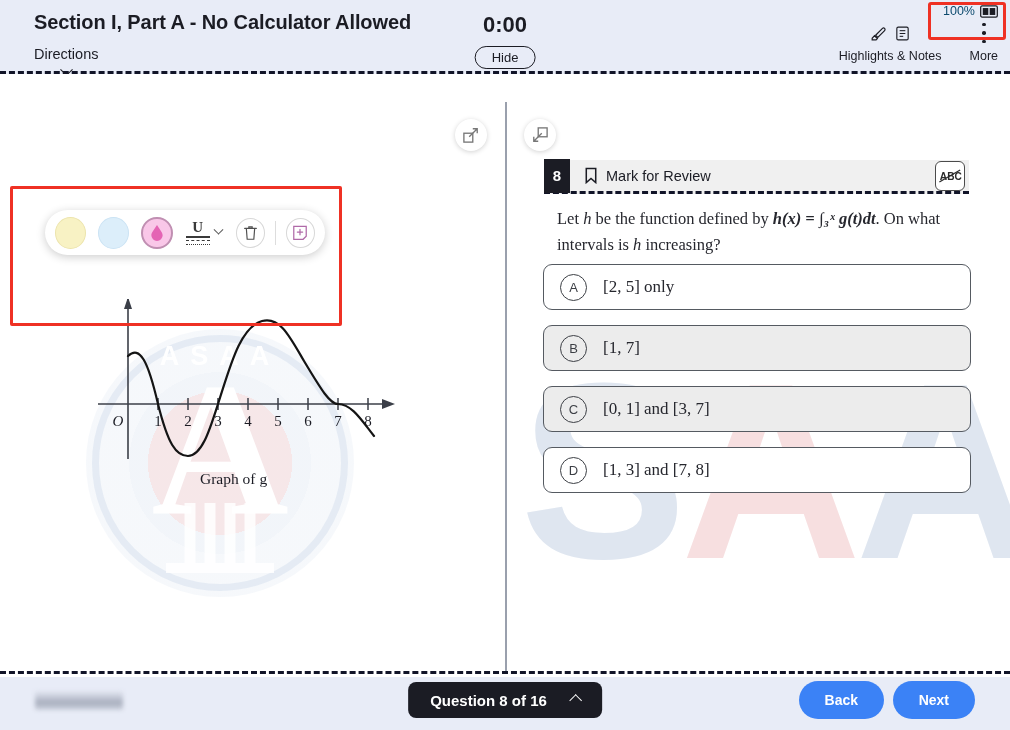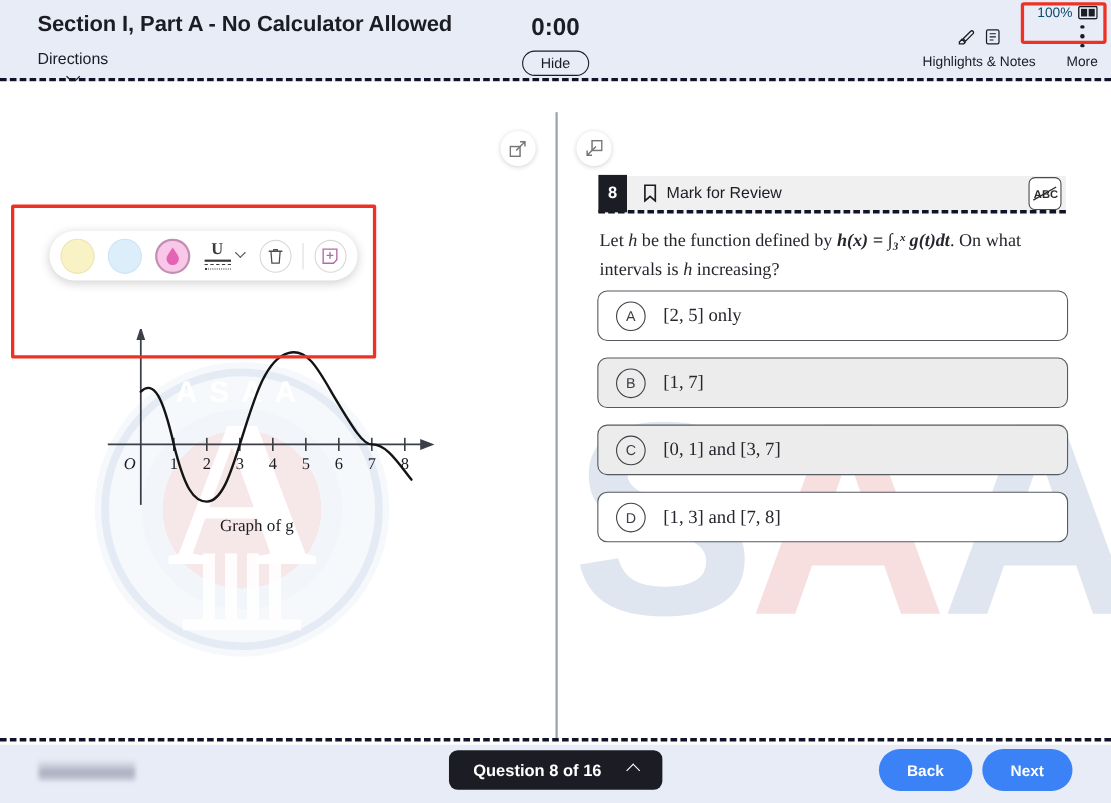--- a/index.html
+++ b/index.html
@@ -167,21 +167,21 @@
     font-size:15px; font-weight:700;
   }
   .q-mark { display:flex; align-items:center; gap:8px; margin-left:14px; cursor:pointer; }
   .q-mark span { font-size:14.5px; color:#1b1c24; }
   .abc-btn {
     position:absolute; right:4px; top:1px; width:30px; height:30px;
     border:1.4px solid #4b4b4b; border-radius:6px; background:#fff;
     display:flex; align-items:center; justify-content:center; cursor:pointer;
   }
   .q-stem {
-    position:absolute; left:38px; top:132px; width:410px;
+    position:absolute; left:50px; top:132px; width:410px;
     font-family:"Liberation Serif", serif; font-size:16.5px; color:#26272e; line-height:1.55;
   }
   .choices { position:absolute; left:36px; top:190px; width:428px; }
   .choice {
     display:flex; align-items:center; height:46px; margin-bottom:15px;
     border:1.4px solid #555a61; border-radius:9px; background:#fff; cursor:pointer;
     padding-left:16px; position:relative; z-index:2;
   }
   .choice.shaded { background:#ececec; }
   .ch-letter {

